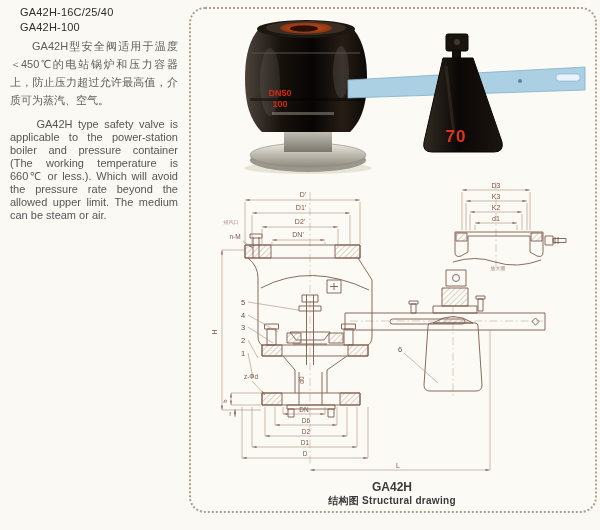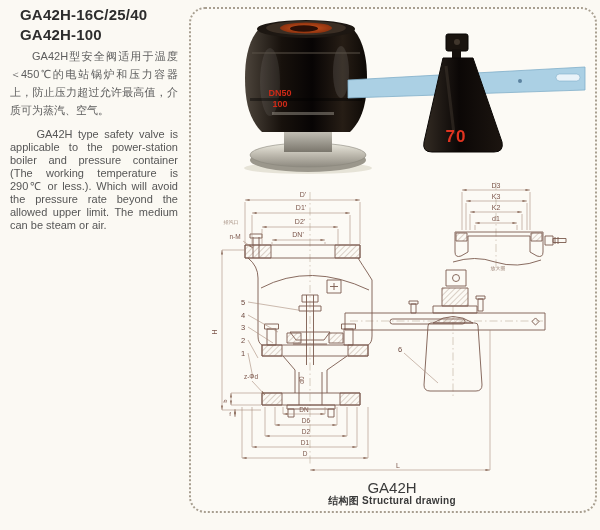--- a/index.html
+++ b/index.html
@@ -1,40 +1,40 @@
 <!DOCTYPE html>
 <html><head>
 <meta charset="utf-8">
 <style>
   html,body{margin:0;padding:0;}
   .page{position:relative;width:600px;height:530px;background:#fbf9f3;
         font-family:"Liberation Sans",sans-serif;overflow:hidden;}
   .left-col{position:absolute;left:10px;top:6px;width:170px;}
-  .title{font-size:15px;color:#2d2d2d;margin:0 0 3px 10px;letter-spacing:.2px;font-weight:bold;}
+  .title{font-size:11px;color:#2d2d2d;margin:0 0 3px 10px;letter-spacing:.2px;}
   .cn{font-size:11px;color:#5d5d5d;line-height:18px;text-indent:2em;margin:4px 2px 0 0;text-align:justify;}
   .en{font-size:11px;color:#565656;line-height:13px;text-indent:2.4em;margin:9px 2px 0 0;text-align:justify;}
   .card{position:absolute;left:189px;top:7px;width:404px;height:502px;
         border:2px dotted #a89f90;border-radius:16px;background:#fcfaf5;}
   .photo{position:absolute;left:200px;top:12px;width:390px;height:168px;}
   .drawing{position:absolute;left:195px;top:180px;width:400px;height:300px;}
   .caption{position:absolute;left:191px;top:481px;width:402px;text-align:center;color:#3a3a3a;}
-  .caption .c1{font-size:15px;font-weight:normal;line-height:13px;}
+  .caption .c1{font-size:12px;font-weight:bold;line-height:13px;}
   .caption .c2{font-size:10px;font-weight:bold;line-height:13px;letter-spacing:.3px;}
   svg text{font-family:"Liberation Sans",sans-serif;}
 </style>
 </head>
 <body>
 
 <div class="page">
 
   <div class="left-col">
     <div class="title">GA42H-16C/25/40</div>
     <div class="title">GA42H-100</div>
     <p class="cn">GA42H型安全阀适用于温度＜450℃的电站锅炉和压力容器上，防止压力超过允许最高值，介质可为蒸汽、空气。</p>
-    <p class="en">GA42H type safety valve is applicable to the power-station boiler and pressure container (The working temperature is 290℃ or less.). Which will avoid the pressure rate beyond the allowed upper limit. The medium can be steam or air.</p>
+    <p class="en">GA42H type safety valve is applicable to the power-station boiler and pressure container (The working temperature is 660℃ or less.). Which will avoid the pressure rate beyond the allowed upper limit. The medium can be steam or air.</p>
   </div>
 
   <div class="card"></div>
 
   <svg class="photo" viewBox="0 0 390 168">
     <defs>
       <linearGradient id="gBody" x1="0" y1="0" x2="1" y2="0">
         <stop offset="0" stop-color="#4c443b"></stop>
           <stop offset="0.3" stop-color="#17110c"></stop>
         <stop offset="0.55" stop-color="#070404"></stop>

